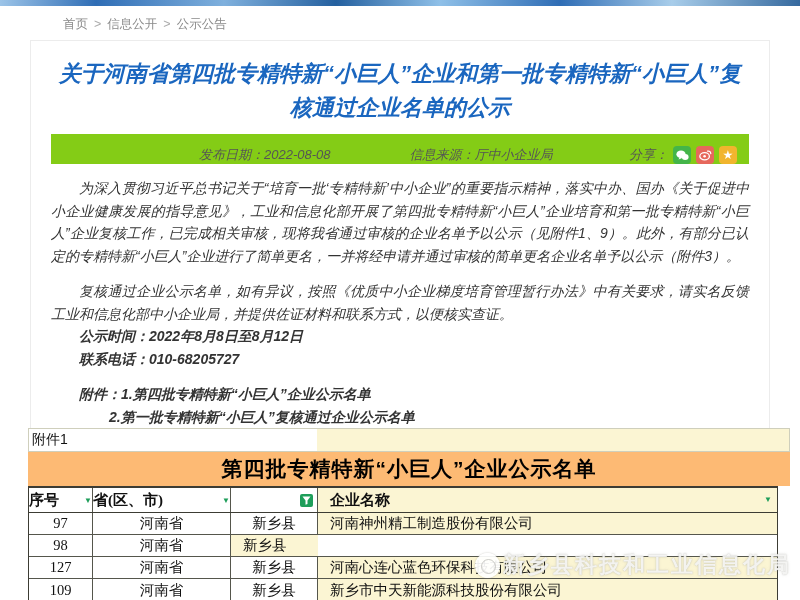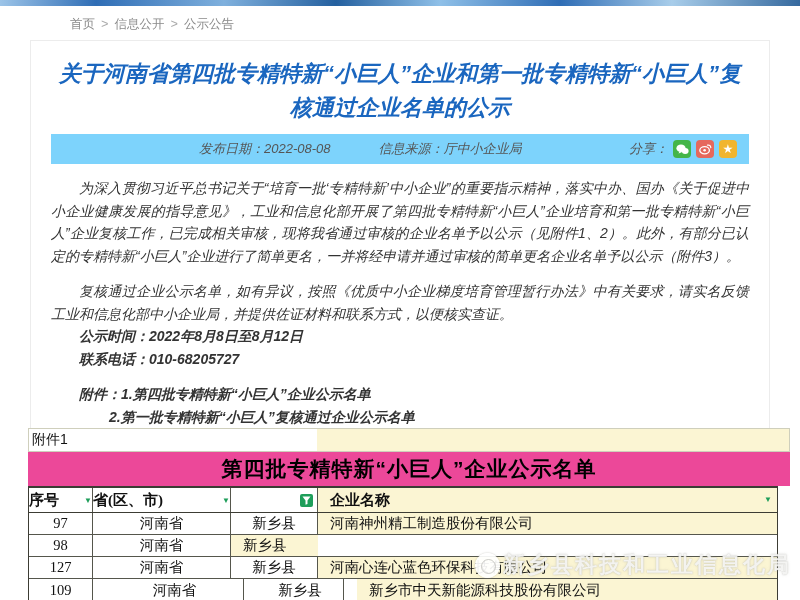--- a/index.html
+++ b/index.html
@@ -1,30 +1,30 @@
 <!DOCTYPE html>
 <html><head>
 <meta charset="utf-8">
 <style>
   * { margin:0; padding:0; box-sizing:border-box; }
   html,body { width:800px; height:600px; overflow:hidden; background:#fff;
     font-family:"Liberation Sans","DejaVu Sans",sans-serif; }
   
   .topbar { position:absolute; top:0; left:0; width:800px; height:6px;
     background:linear-gradient(90deg,#9cc4e8 0%,#2f6db5 12%,#7fb0dd 28%,#24609f 42%,#8fc0e8 55%,#2f6db5 70%,#a8cdea 84%,#35699e 100%); }
-  .breadcrumb { position:absolute; top:16px; left:70px; font-size:12.5px; color:#8a8a8a;font-family:Liberation Mono, monospace; }
+  .breadcrumb { position:absolute; top:16px; left:63px; font-size:12.5px; color:#8a8a8a; }
   .breadcrumb span.sep { margin:0 6px; color:#aaa; }
   .crumb { color:#8a8a8a; cursor:pointer; }
 
   .article { position:absolute; top:40px; left:30px; width:740px; height:388px;
     border:1px solid #ececec; border-bottom:none; background:#fff; padding:0 20px;font-style:italic; }
   .title { margin-top:16px; text-align:center; color:#1a66bf; font-weight:bold;
     font-size:22px; line-height:34px; }
-  .metabar { margin-top:9px; height:30px; background:#7dd3fc; display:flex; align-items:center;
-    font-size:13px; color:#555; padding-left:148px; }
+  .metabar { margin-top:9px; height:30px; background:#84cc16; display:flex; align-items:flex-end;
+    font-size:13px; color:#555; padding-left:148px;gap:31px; }
   .metabar .src { margin-left:48px; }
   .share { margin-left:auto; margin-right:12px; display:flex; align-items:center; gap:5px; }
   .share-ic { width:18px; height:18px; border-radius:4px; display:inline-flex;
     align-items:center; justify-content:center; cursor:pointer; }
   .ic-wechat { background:#44b549; }
   .ic-weibo  { background:#e6685c; }
   .ic-star   { background:#f1b52e; color:#fff; font-size:12px; line-height:1; }
 
   .bodytext { font-size:14px; color:#333; line-height:22.5px; }
   .para { margin-top:13px; text-indent:2em; text-align:justify; }
@@ -37,29 +37,29 @@
   .sheet { position:absolute; top:428px; left:28px; width:762px;
     font-family:"Liberation Serif","DejaVu Serif",serif; color:#111; }
   .fjrow { display:flex; height:24px; }
   .fjrow .fcell { border:1px solid #cfcfbc; border-right:none; background:#fff;
     font-size:14px; padding-left:3px; display:flex; align-items:center;
     font-family:"Liberation Sans",sans-serif; }
   .fjrow .f1 { width:64px; }
   .fjrow .f2 { width:138px; border-left:none; }
   .fjrow .f3 { width:87px;  border-left:none; }
   .fjrow .f4 { flex:1; background:#fbf5d3; border-left:none; border-right:1px solid #cfcfbc; }
-  .sheettitle { height:34px; background:#ec4899; display:flex; align-items:center; justify-content:center;
+  .sheettitle { height:34px; background:#fdba74; display:flex; align-items:center; justify-content:center;
     font-family:"Liberation Sans","DejaVu Sans",sans-serif; font-weight:bold;
     font-size:21px; color:#000; letter-spacing:1px; }
   .grid { width:750px; border:1.5px solid #3c3c34; border-top:2px solid #3c3c34; }
   .shead, .srow { display:grid; grid-template-columns:64px 138px 87px 1fr; }
   .shead { height:25px; border-bottom:1.5px solid #3c3c34; font-weight:bold; font-size:15px; }
   .shead .scell { display:flex; align-items:center; justify-content:space-between; position:relative; }
   .srow { height:22px; font-size:14.5px; border-bottom:1px solid #55564c; }
-  .srow:last-child { border-bottom:none;gap:13px; }
+  .srow:last-child { border-bottom:none; }
   .scell { border-right:1px solid #55564c; display:flex; align-items:center; justify-content:center;
     overflow:hidden; white-space:nowrap; background:#fff; }
   .scell:last-child { border-right:none; background:#fbf5d3; justify-content:flex-start; padding-left:12px; }
   .shead .scell { background:#fff; }
   .shead .scell:last-child { background:#fbf5d3; }
   .dd-arrow { color:#1e9e5a; font-size:8px; margin-left:4px; }
   .dd-right { position:absolute; right:5px; top:7px; }
   .filter-box { width:13px; height:13px; background:#1e9e5a; border-radius:2px;
     position:absolute; right:4px; top:6px; display:flex; align-items:center; justify-content:center; }
   .filter-box svg { display:block; }
@@ -103,21 +103,21 @@
             <ellipse cx="5.6" cy="7.2" rx="4.8" ry="3.6" fill="none" stroke="#fff" stroke-width="1.3"></ellipse>
             <circle cx="5.6" cy="7.2" r="1.3" fill="#fff"></circle>
             <path d="M8.5 2.2 Q11.5 1.6 11.8 4.6" fill="none" stroke="#fff" stroke-width="1.2" stroke-linecap="round"></path>
           </svg>
       </span>
       <span class="share-ic ic-star">★</span>
     </span>
   </div>
 
   <div class="bodytext">
-    <p class="para">为深入贯彻习近平总书记关于“培育一批‘专精特新’中小企业”的重要指示精神，落实中办、国办《关于促进中小企业健康发展的指导意见》，工业和信息化部开展了第四批专精特新“小巨人”企业培育和第一批专精特新“小巨人”企业复核工作，已完成相关审核，现将我省通过审核的企业名单予以公示（见附件1、2）。此外，有部分已认定的专精特新“小巨人”企业进行了简单更名，一并将经申请并通过审核的简单更名企业名单予以公示（附件3）。</p>
+    <p class="para">为深入贯彻习近平总书记关于“培育一批‘专精特新’中小企业”的重要指示精神，落实中办、国办《关于促进中小企业健康发展的指导意见》，工业和信息化部开展了第四批专精特新“小巨人”企业培育和第一批专精特新“小巨人”企业复核工作，已完成相关审核，现将我省通过审核的企业名单予以公示（见附件1、9）。此外，有部分已认定的专精特新“小巨人”企业进行了简单更名，一并将经申请并通过审核的简单更名企业名单予以公示（附件3）。</p>
     <p class="para">复核通过企业公示名单，如有异议，按照《优质中小企业梯度培育管理暂行办法》中有关要求，请实名反馈工业和信息化部中小企业局，并提供佐证材料和联系方式，以便核实查证。</p>
     <p class="para infoline">公示时间：2022年8月8日至8月12日</p>
     <p class="para infoline">联系电话：010-68205727</p>
     <p class="para attach-first">附件：1.第四批专精特新“小巨人”企业公示名单</p>
     <p class="attach-item">2.第一批专精特新“小巨人”复核通过企业公示名单</p>
     <p class="attach-item">3.简单更名企业公示名单</p>
     <p class="signdate">2002年8月8日</p>
   </div>
 </div>
 

